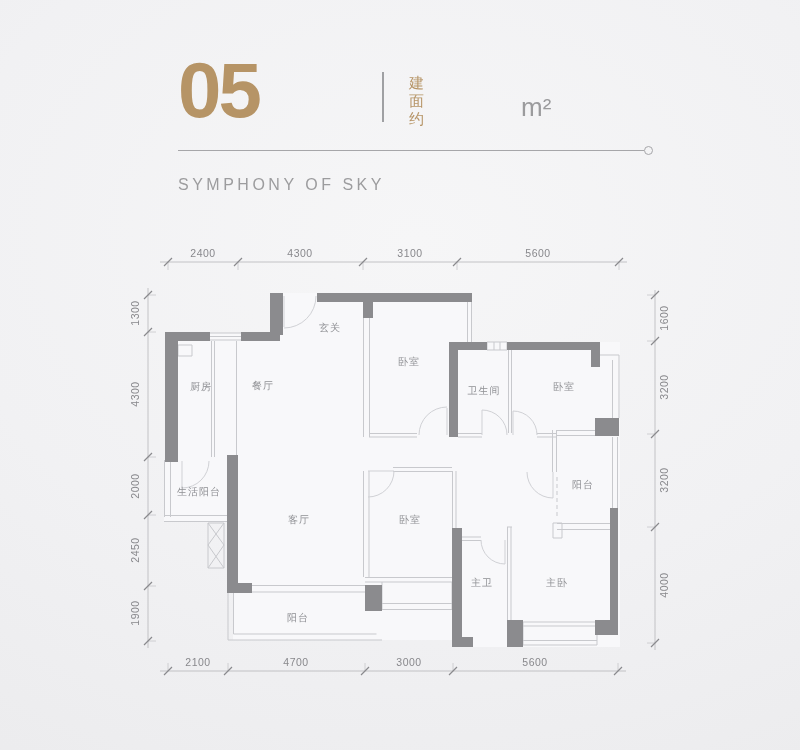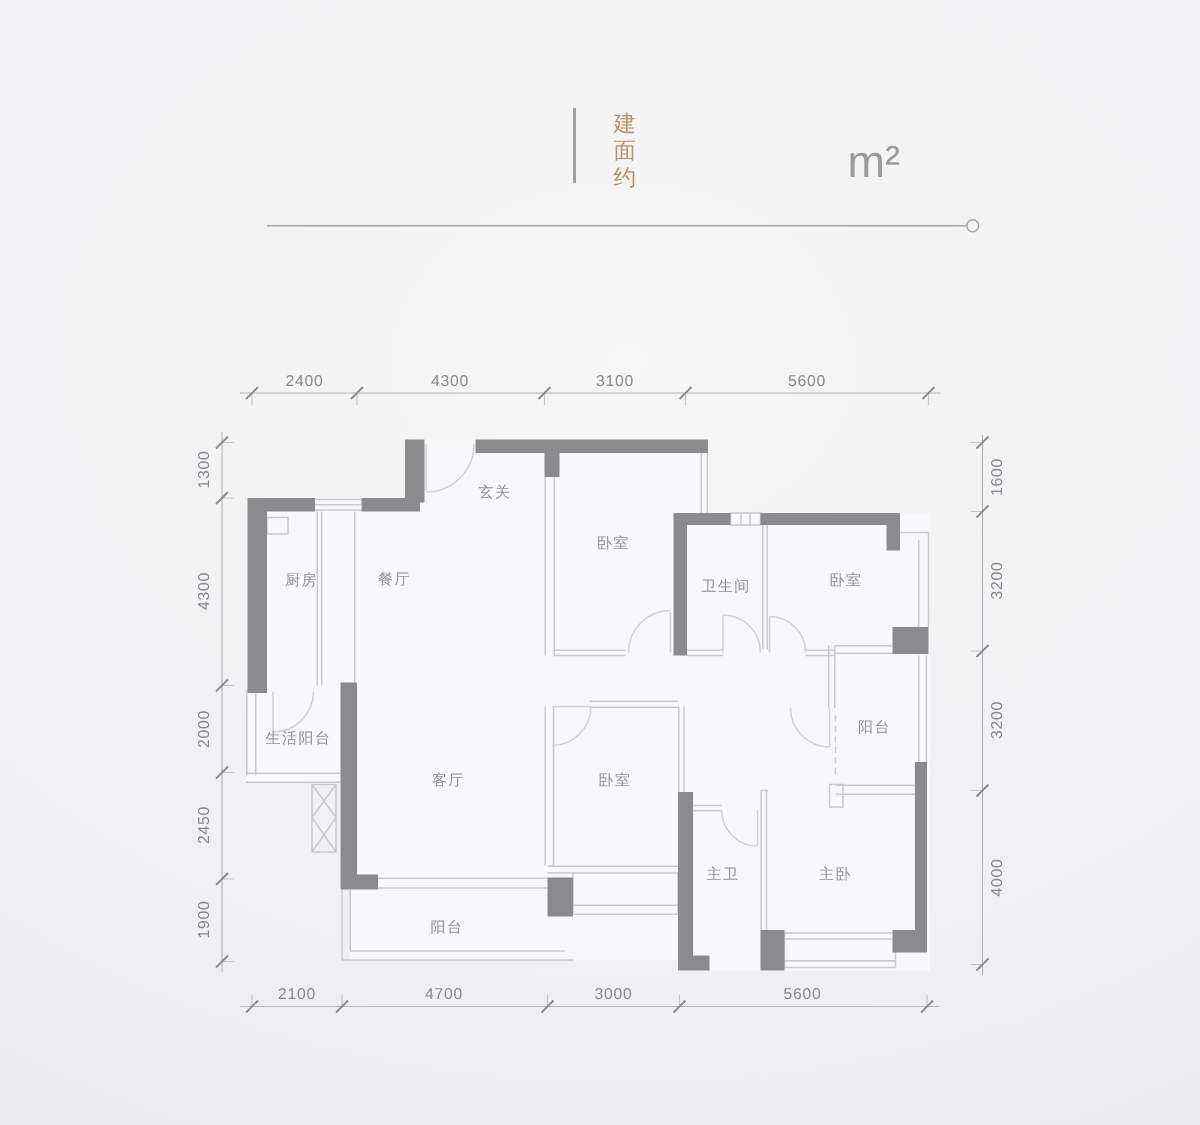--- a/index.html
+++ b/index.html
@@ -11,21 +11,21 @@
   
   .big-num{position:absolute;top:51px;font-size:78px;font-weight:bold;line-height:1;
     letter-spacing:-3px;color:#b69466}
   #num05{left:178px}
   #num180{left:432px}
   .unit-type{position:absolute;left:290px;top:90px;font-size:32px;color:#3e3e40;
     letter-spacing:5px;font-weight:500}
   .hdr-divider{position:absolute;left:382px;top:72px;width:2px;height:50px;background:#9fa0a3}
   .area-prefix{position:absolute;left:409px;top:74px;width:15px;font-size:15px;line-height:1.2;
     color:#b69466;word-break:break-all;letter-spacing:2px}
-  .area-unit{position:absolute;left:565px;top:92px;font-size:30px;color:#9b9b9d}
+  .area-unit{position:absolute;left:521px;top:92px;font-size:26px;color:#9b9b9d}
   .hdr-rule{position:absolute;left:178px;top:150px;width:466px;height:1px;background:#a6a6a9}
   .hdr-rule .end-circle{position:absolute;right:-9px;top:-4px;width:7px;height:7px;
     border:1.5px solid #a6a6a9;border-radius:50%;background:transparent}
   .subtitle{position:absolute;left:178px;top:176px;font-size:16px;color:#9c9c9e;letter-spacing:3.5px}
   
   svg{position:absolute;left:0;top:0}
   .floor{fill:#f8f8fa}
   .wd{fill:#8b8b8e}
   .wl{stroke:#c8c9cd;stroke-width:1;fill:none}
   .wl-dash{stroke:#c8c9cd;stroke-width:1;fill:none;stroke-dasharray:4 3}
@@ -34,26 +34,28 @@
   .stub{stroke:#c6c6ca;stroke-width:0.8;fill:none}
   .tick{stroke:#8a8a8e;stroke-width:1.2;fill:none}
   .room-label{font-size:10px;fill:#8f9094;letter-spacing:1px;text-anchor:middle}
   .dim-label{font-size:10.5px;fill:#88888c;text-anchor:middle;letter-spacing:0.5px}
 </style>
 </head>
 <body>
 
 <div class="page">
 
+  <div class="big-num" id="num05">05</div>
   <div class="hdr-divider"></div>
   <div class="area-prefix">建面约</div>
   <div class="area-unit">m²</div>
   <div class="hdr-rule">
     <span class="end-circle"></span>
   </div>
+  <div class="subtitle">SYMPHONY OF SKY</div>
 
   <svg width="800" height="750" viewBox="0 0 800 750">
 
     <path class="floor" d="M165 333 H270 V293 H472 V342 H620 V647 H452 V640 H233 V593 H227 V522 H164 V462 H165 Z"></path>
 
     <g>
       <path class="wl" d="
         M209 333h32 M209 336.5h32 M209 340h32
         M211.5 341v116 M214.5 341v116
         M236.5 341v114

